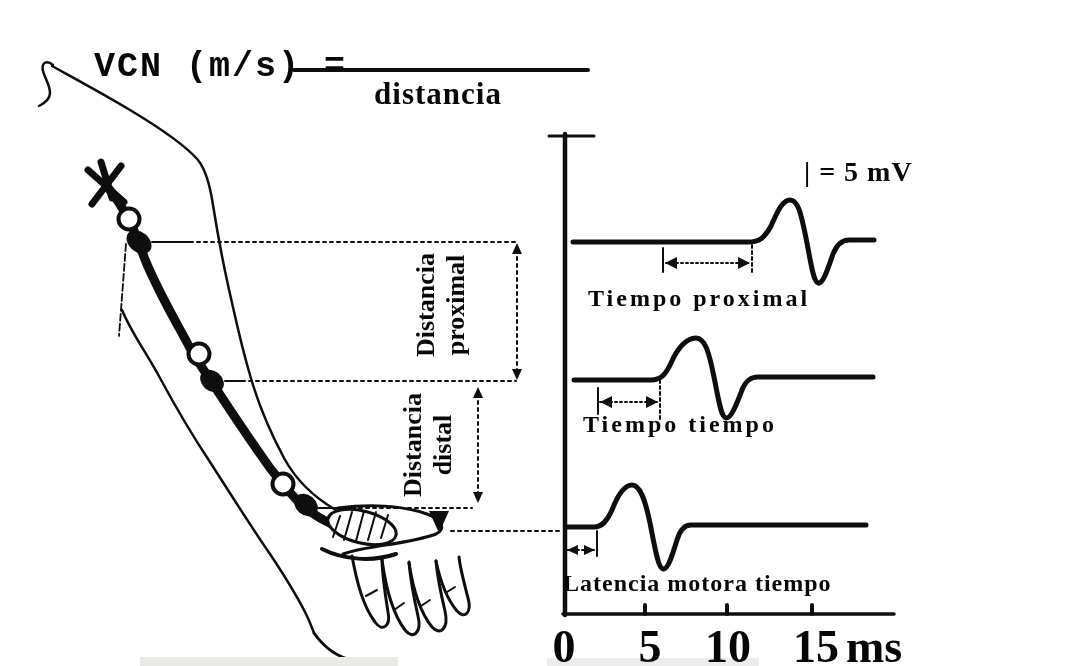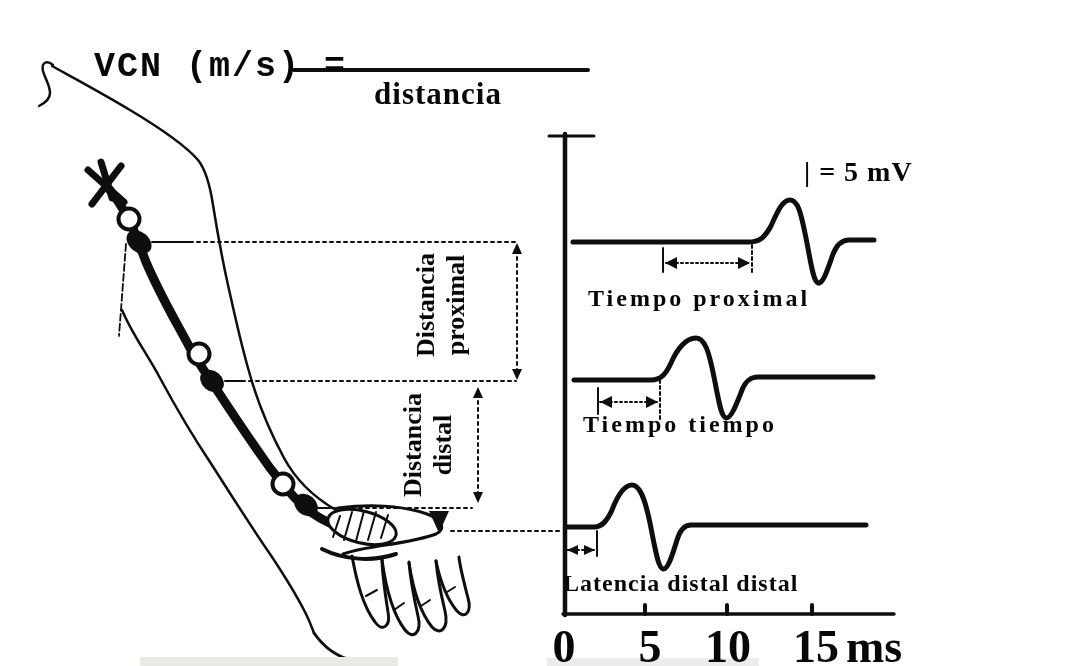--- a/index.html
+++ b/index.html
@@ -188,21 +188,21 @@
     <div>Distancia</div>
     <div>proximal</div>
   </div>
   <div class="rot rot-dist">
     <div>Distancia</div>
     <div>distal</div>
   </div>
 
   <div class="txt trace-lbl lbl-prox">Tiempo proximal</div>
   <div class="txt trace-lbl lbl-dist">Tiempo tiempo</div>
-  <div class="txt trace-lbl lbl-lat">Latencia distal distal</div>
+  <div class="txt trace-lbl lbl-lat">Latencia motora tiempo</div>
 
   <div class="axis-num ax0">0</div>
   <div class="axis-num ax5">5</div>
   <div class="axis-num ax10">10</div>
   <div class="axis-num ax15">15</div>
   <div class="ax-unit">ms</div>
 
 </div>
 
 </body></html>

